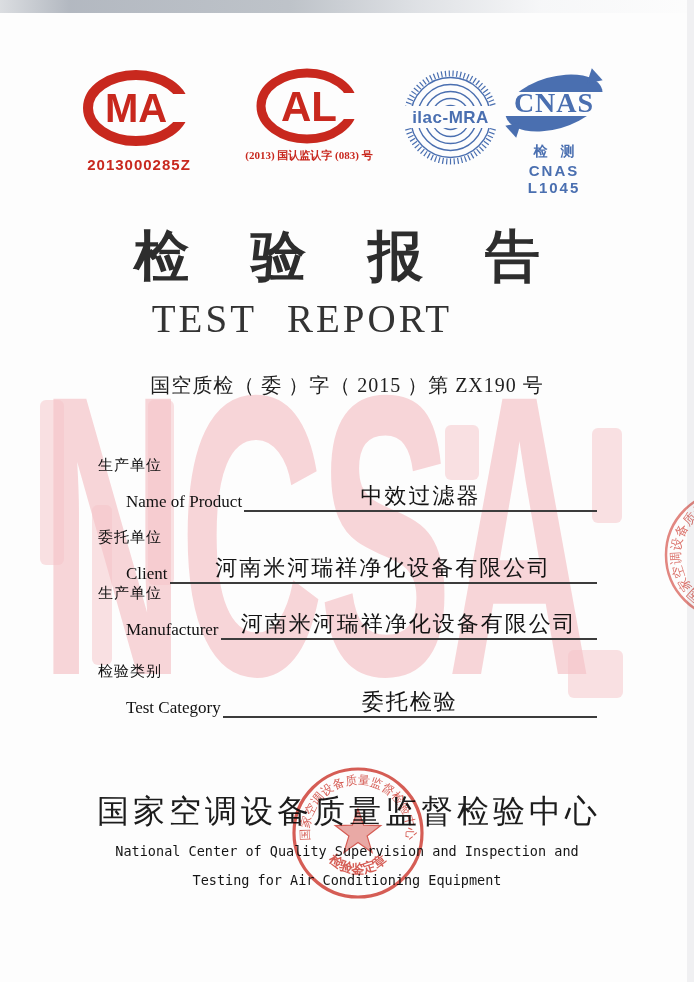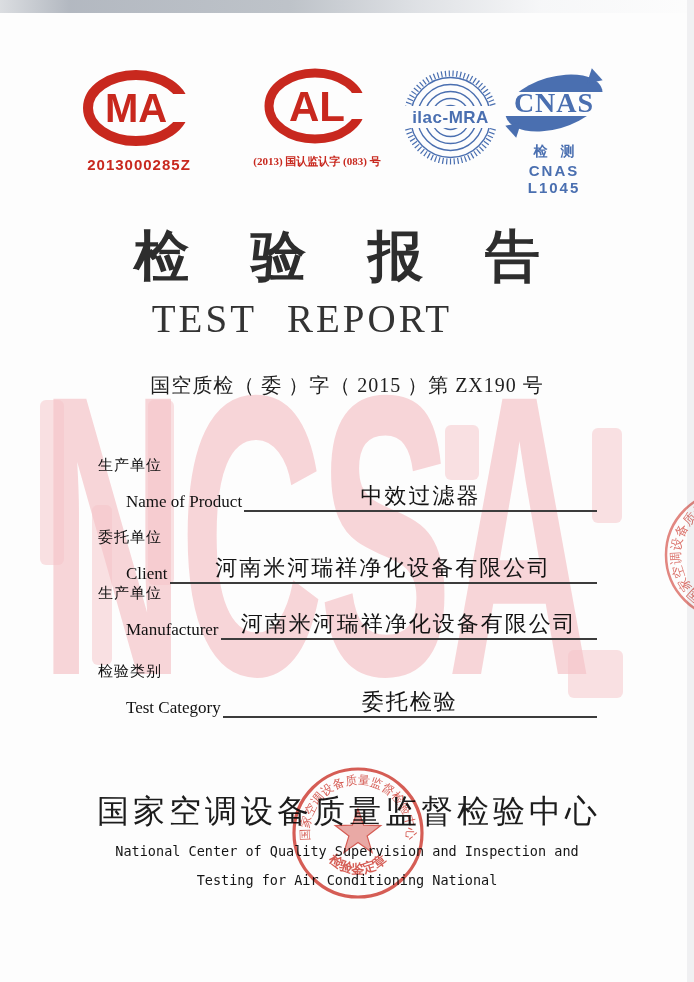--- a/index.html
+++ b/index.html
@@ -25,30 +25,30 @@
     font-family:"Liberation Sans", sans-serif; font-weight:bold;
     font-size:400px; line-height:1; letter-spacing:-10px;
     color:#f3b5ba; opacity:.55;
     transform:scaleX(0.5); transform-origin:left top;
   }
   .wm-bar{background:#f5c3c7; opacity:.5; border-radius:6px;}
 
   
   .logo{text-align:center;}
   .logo-cma{left:83px; top:70px; width:112px;}
-  .logo-cal{left:252px; top:68px; width:130px;}
+  .logo-cal{left:244px; top:68px; width:130px;}
   .logo-ilac{left:399px; top:66px; width:103px;}
   .logo-cnas{left:501px; top:68px; width:106px;}
   .logo svg{display:block; margin:0 auto;}
   .logo-code{
     margin-top:8px; color:#c8281e; font-family:"Liberation Sans", sans-serif;
     font-weight:700; font-size:15px; letter-spacing:1px; white-space:nowrap;
   }
   .cal-caption{
-    margin-top:8px; color:#c8281e; font-weight:700; font-size:11px; white-space:nowrap;
+    margin-top:2px; color:#c8281e; font-weight:700; font-size:11px; white-space:nowrap;
   }
   .cnas-zh{
     margin-top:5px; color:#4a6fb0; font-weight:700; font-size:14px;
     letter-spacing:13px; text-indent:13px;
   }
   .cnas-code{
     margin-top:1px; color:#4a6fb0; font-family:"Liberation Sans", sans-serif;
     font-weight:700; font-size:15px; letter-spacing:2px;
   }
 
@@ -184,21 +184,21 @@
   <div class="abs field" style="top:662px;">
     <div class="field-zh">检验类别</div>
     <div class="field-row">
       <span class="field-en">Test Category</span>
       <span class="field-line"><span class="field-value">委托检验</span></span>
     </div>
   </div>
 
   <div class="abs org-zh">国家空调设备质量监督检验中心</div>
   <div class="abs org-en org-en1">National Center of Quality Supervision and Inspection and</div>
-  <div class="abs org-en org-en2">Testing for Air Conditioning National</div>
+  <div class="abs org-en org-en2">Testing for Air Conditioning Equipment</div>
 
   <svg class="abs stamp-main" width="142" height="142" viewBox="0 0 142 142">
     <defs>
       <path id="arcMainTop" d="M 22.75 79.5 A 49 49 0 1 1 119.25 79.5" fill="none"></path>
       <path id="arcMainBottom" d="M 36.36 91 A 40 40 0 0 0 105.64 91" fill="none"></path>
     </defs>
     <circle cx="71" cy="71" r="64" fill="none" stroke="#cf3a30" stroke-width="3.2"></circle>
     <polygon points="71,47 65.4,63.2 48.2,63.6 61.9,74 56.9,90.4 71,80.6 85.1,90.4 80.1,74 93.8,63.6 76.6,63.2" fill="#d34238" fill-opacity="0.55" stroke="#cf3a30" stroke-width="1.2"></polygon>
     <text class="stamp-text" font-size="12">
       <textPath href="#arcMainTop" xlink:href="#arcMainTop" startOffset="1">国家空调设备质量监督检验中心</textPath>

